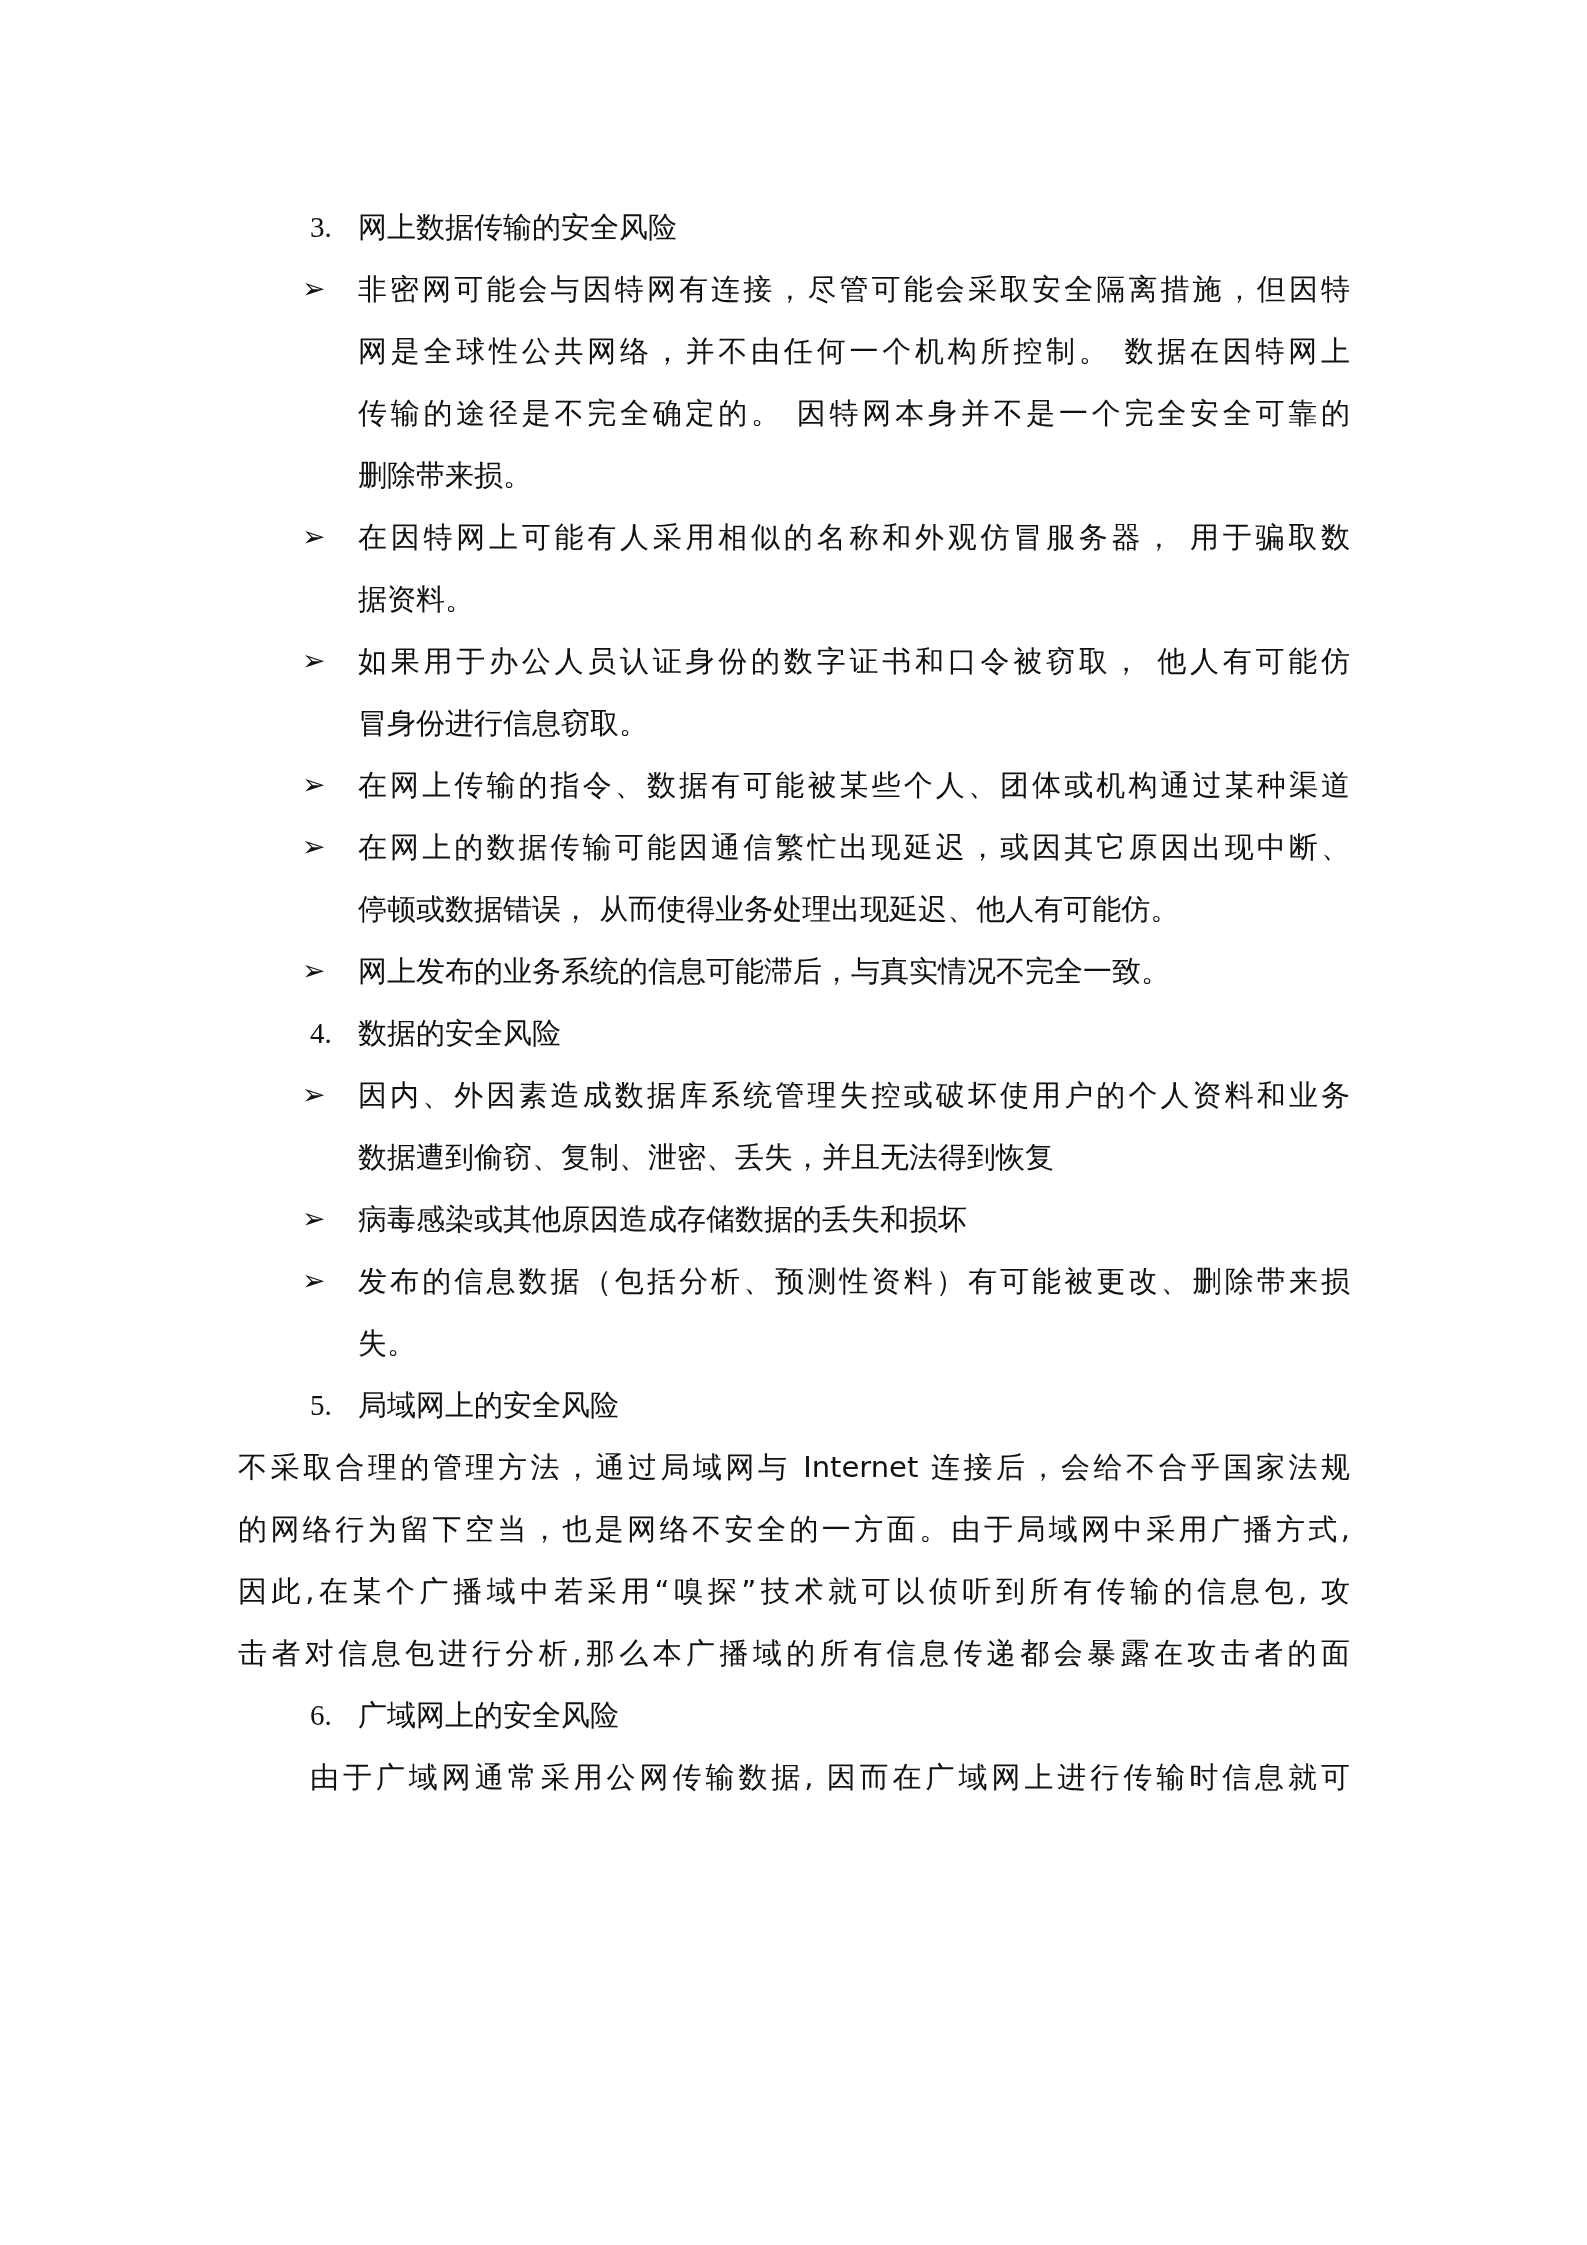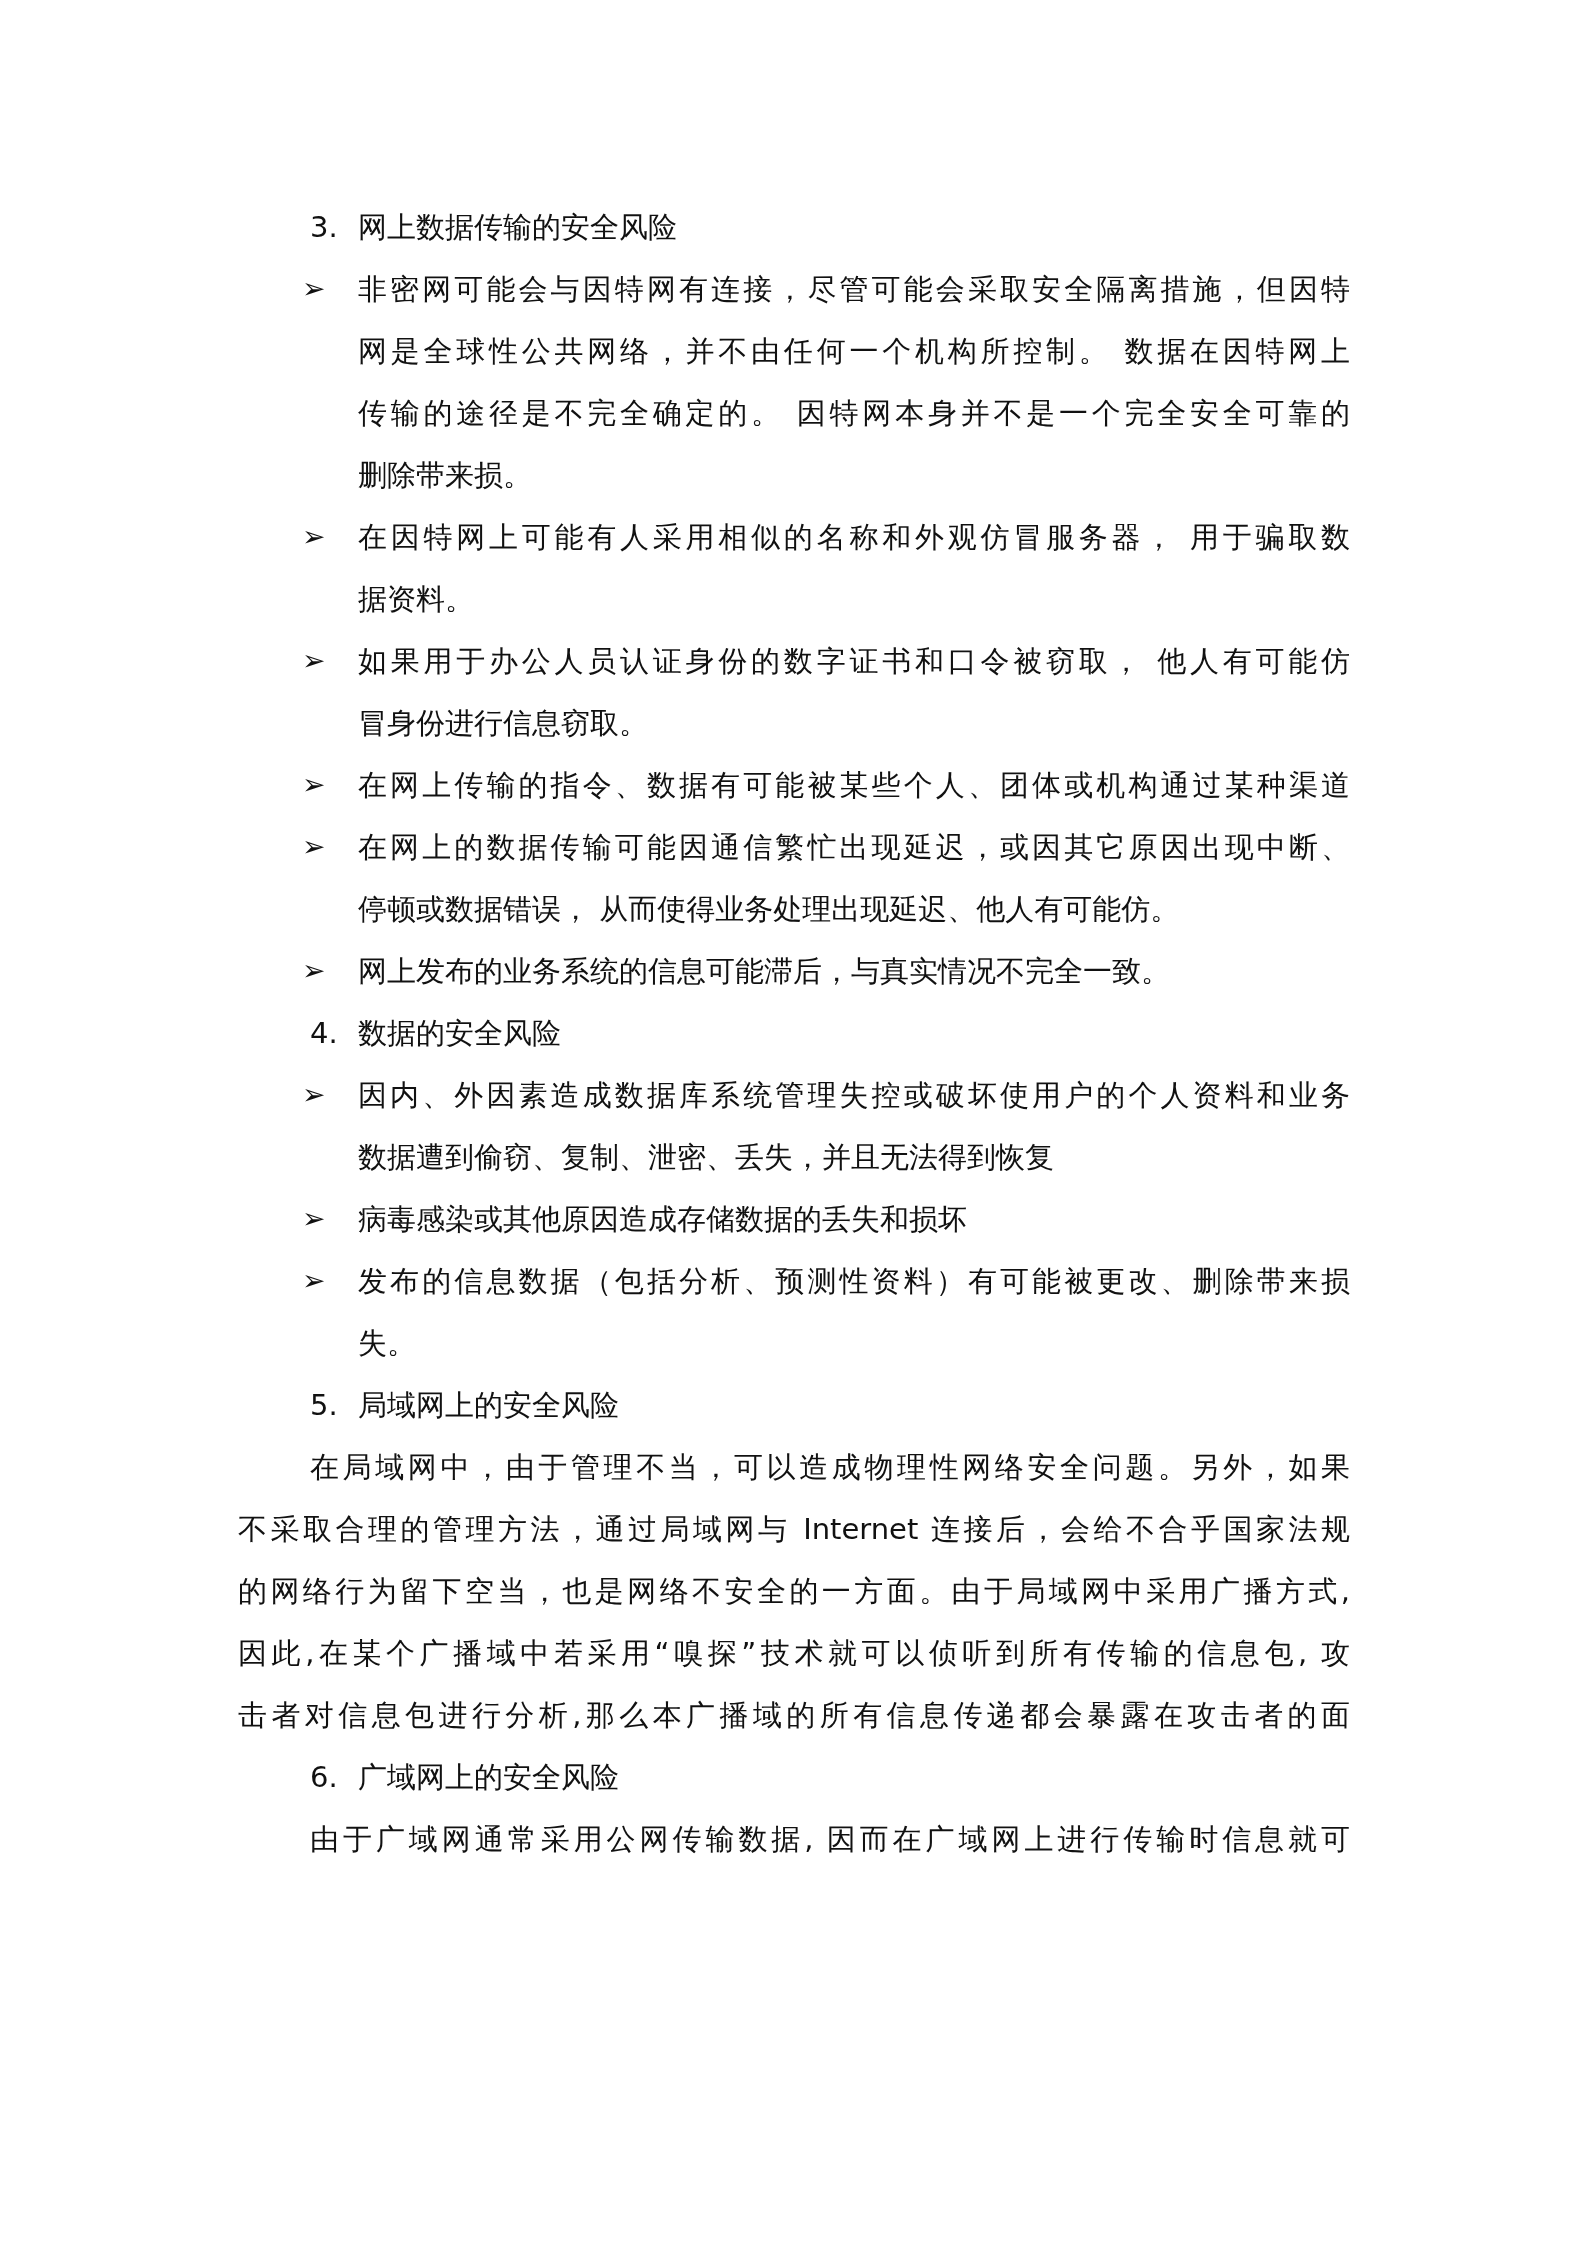--- a/index.html
+++ b/index.html
@@ -1,20 +1,20 @@
 <!DOCTYPE html>
 <html><head>
 <meta charset="utf-8">
 <style>
   html, body { margin: 0; padding: 0; background: #ffffff; }
   body { width: 1587px; height: 2245px; position: relative; overflow: hidden;
          font-family: "DejaVu Sans", "Liberation Sans", sans-serif; color: #111; }
   .page { position: absolute; left: 238px; top: 196px; width: 1112px; }
   .line { font-size: 29px; line-height: 62px; height: 62px; white-space: nowrap; }
-  .heading { padding-left: 72px; }
+  .heading { padding-left: 72px; font-family: Liberation Serif, serif; }
   .heading .num { display: inline-block; width: 48px; }
   .bullet { position: relative; padding-left: 120px; }
   .bullet .arrow { position: absolute; left: 64px; top: 0; font-size: 28px; }
   .cont { padding-left: 120px; }
   .para-first { padding-left: 72px; text-align: justify; text-align-last: justify; }
   .para { text-align: justify; text-align-last: justify; }
   .para-last { }
   .justify { text-align: justify; text-align-last: justify; }
 </style>
 </head>
@@ -72,21 +72,20 @@
   <div>
     <div class="line bullet justify"><span class="arrow">➢</span><span>发布的信息数据（包括分析、预测性资料）有可能被更改、删除带来损</span></div>
     <div class="line cont">失。</div>
   </div>
 
   <div class="line heading">
     <span class="num">5.</span><span>局域网上的安全风险</span>
   </div>
 
   <div>
-    <div class="line para-first">在局域网中，由于管理不当，可以造成物理性网络安全问题。另外，如果</div>
     <div class="line para">不采取合理的管理方法，通过局域网与 Internet 连接后，会给不合乎国家法规</div>
     <div class="line para">的网络行为留下空当，也是网络不安全的一方面。由于局域网中采用广播方式,</div>
     <div class="line para">因此,在某个广播域中若采用“嗅探”技术就可以侦听到所有传输的信息包, 攻</div>
     <div class="line para">击者对信息包进行分析,那么本广播域的所有信息传递都会暴露在攻击者的面</div>
   </div>
 
   <div class="line heading">
     <span class="num">6.</span><span>广域网上的安全风险</span>
   </div>
 

